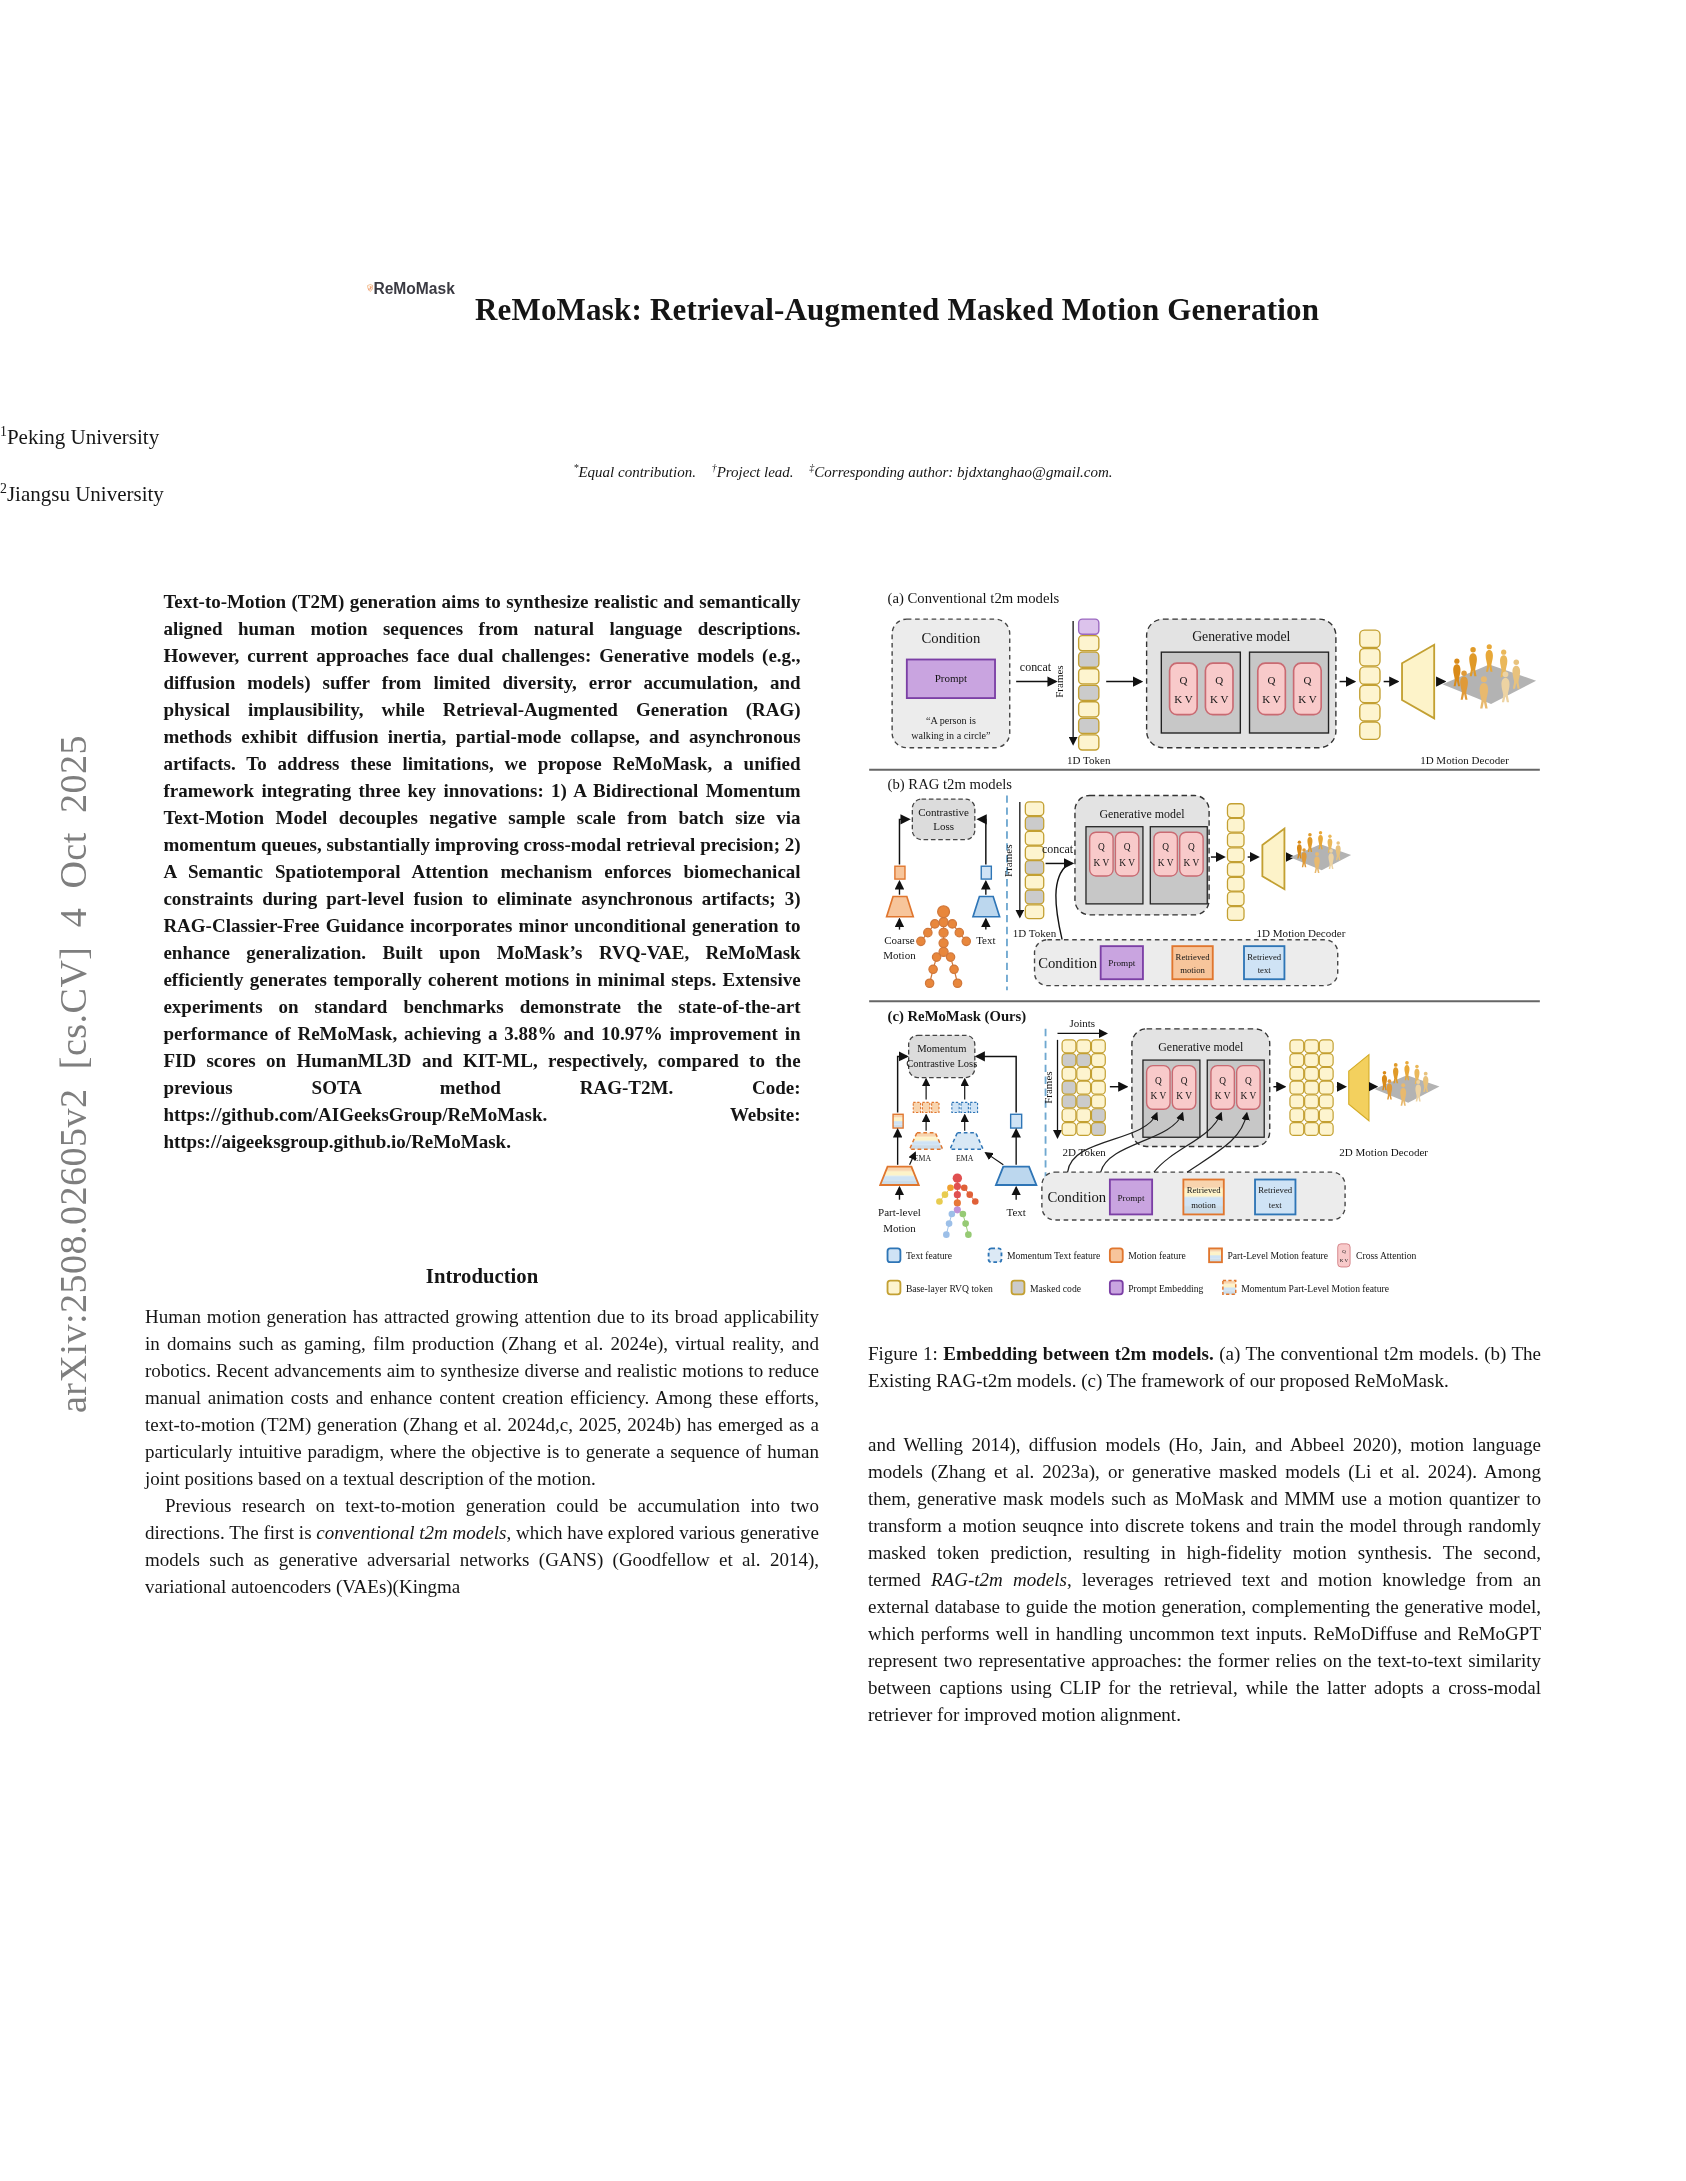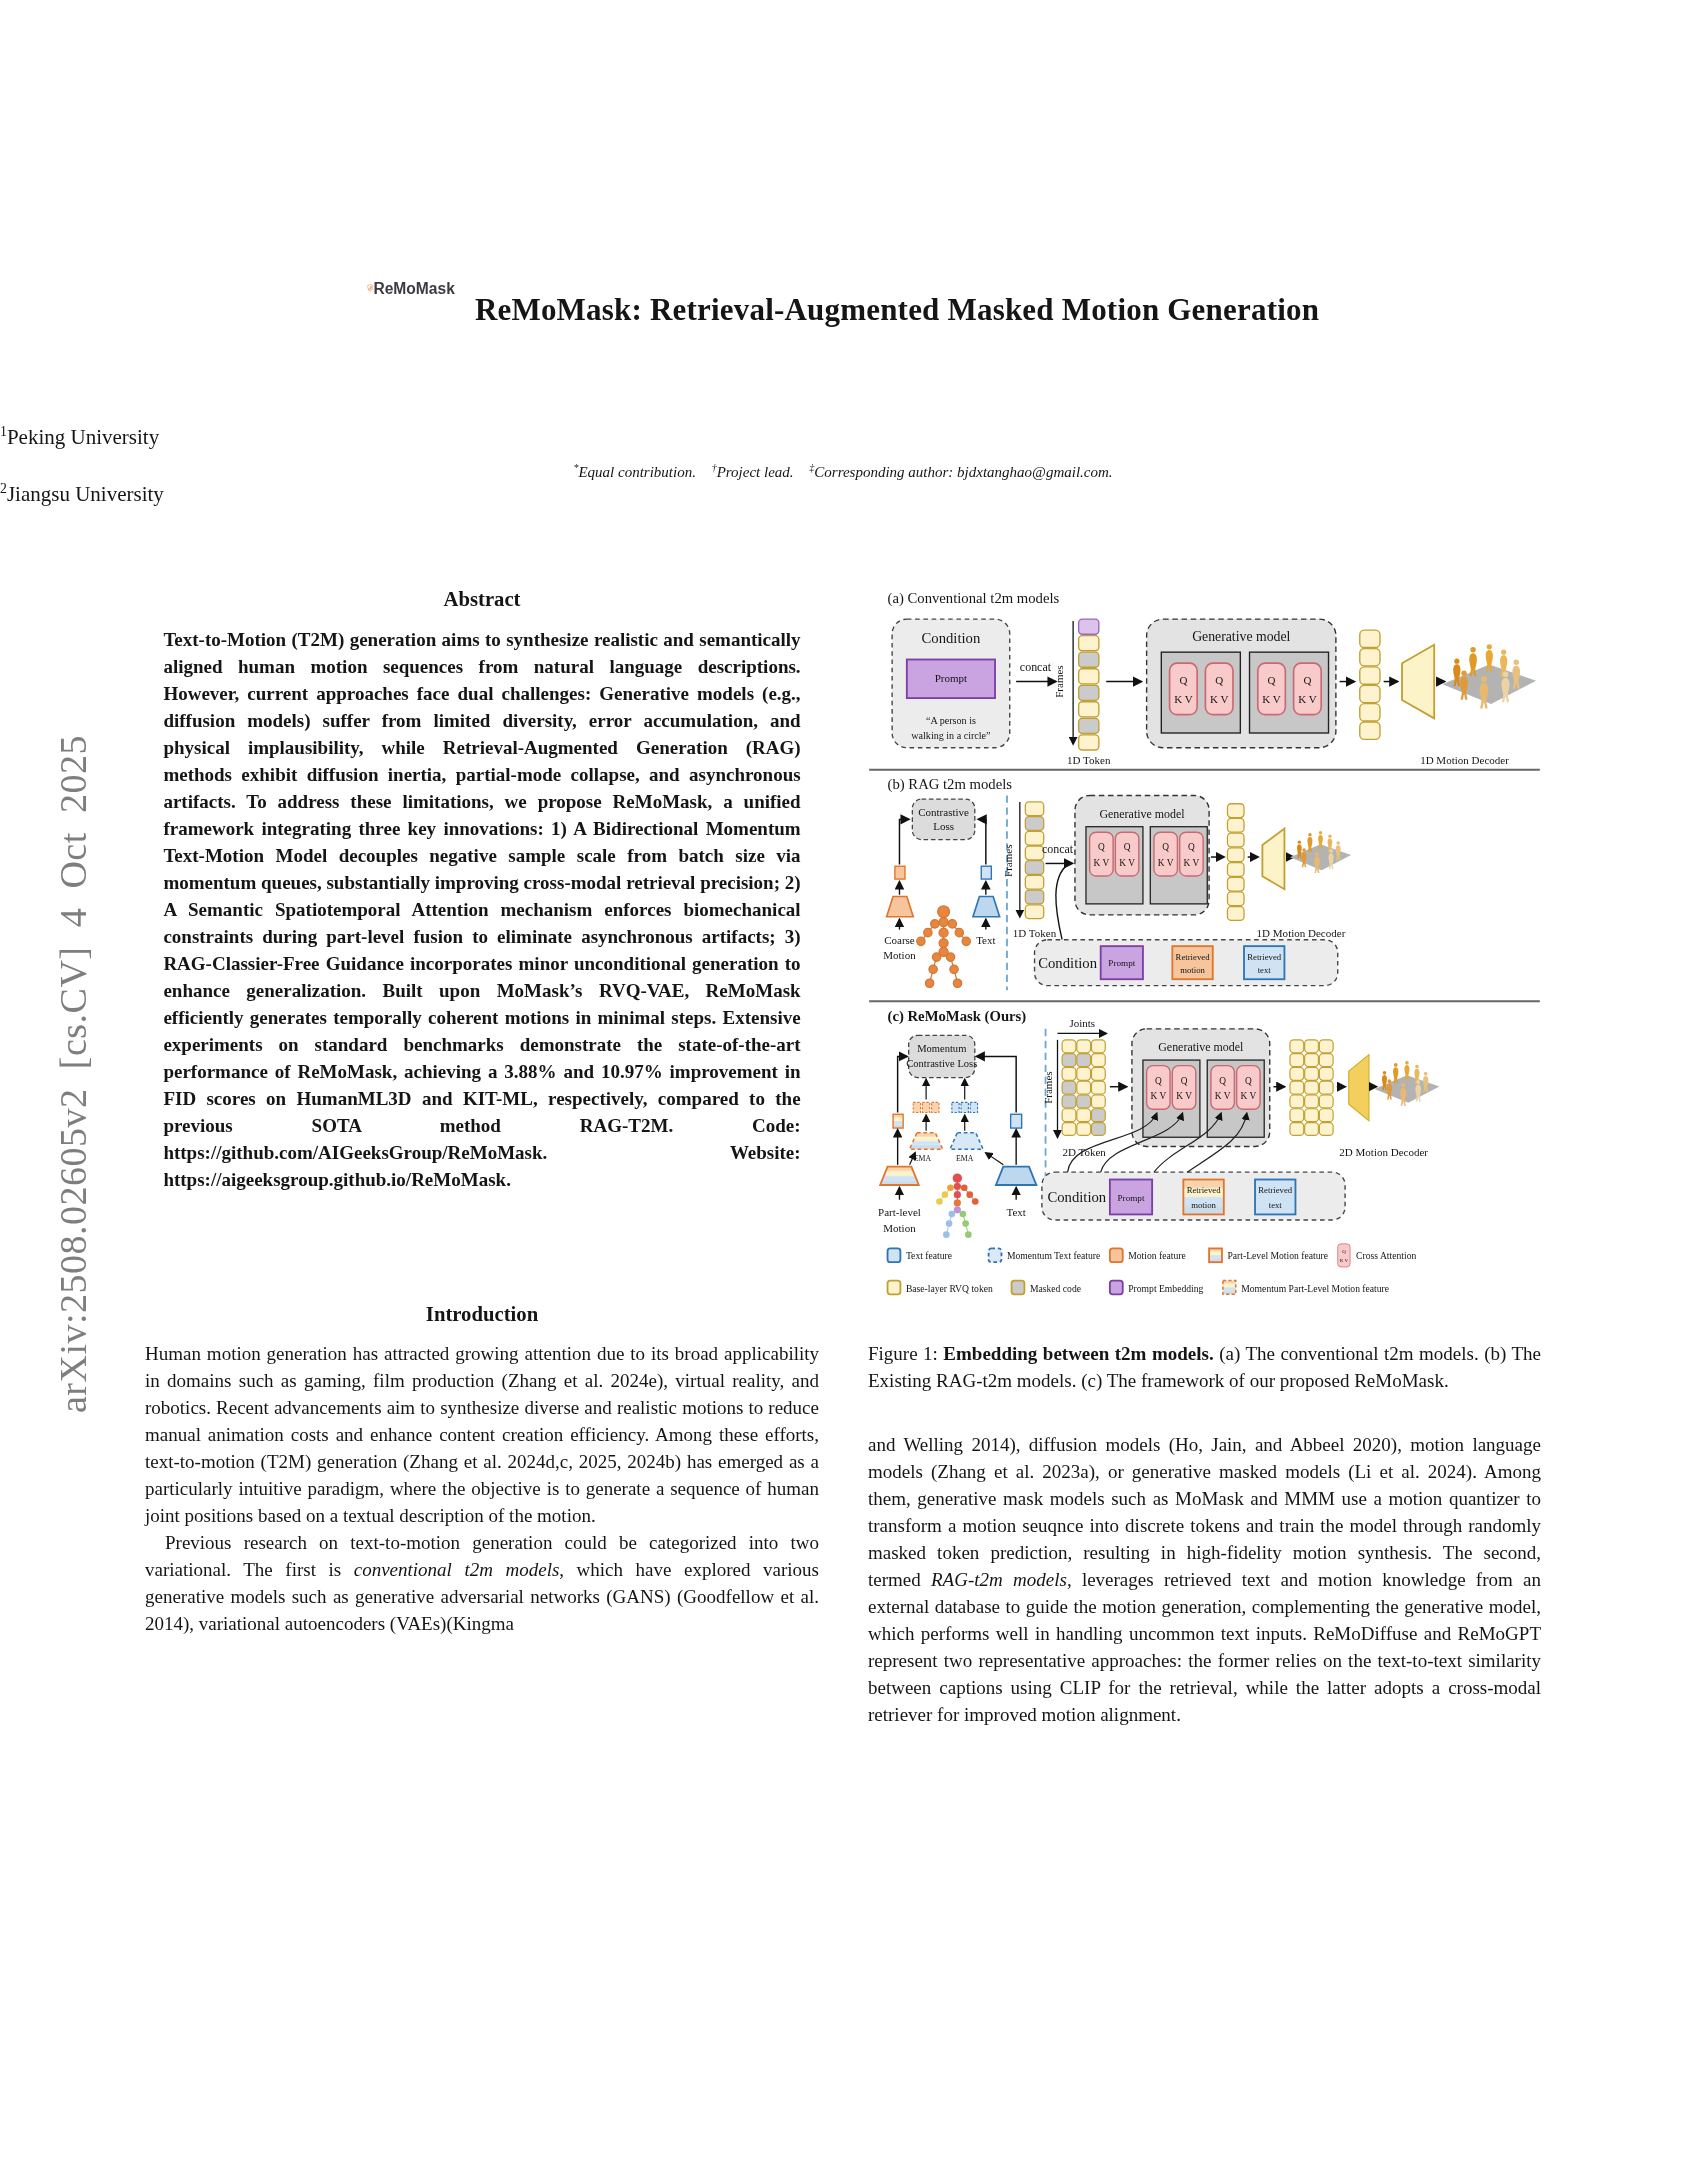--- a/index.html
+++ b/index.html
@@ -61,25 +61,24 @@
     <span><sup>2</sup><span>Jiangsu University</span></span>
   </div>
 
   <div class="footnote-row">
     <span class="fn"><sup>*</sup><span>Equal contribution.</span></span>
     <span class="fn"><sup>†</sup><span>Project lead.</span></span>
     <span class="fn"><sup>‡</sup><span>Corresponding author: bjdxtanghao@gmail.com.</span></span>
   </div>
 
   <div class="col-left">
-    <div class="sec-heading">Abstract</div>
     <p class="abstract-body">Text-to-Motion (T2M) generation aims to synthesize realistic and semantically aligned human motion sequences from natural language descriptions. However, current approaches face dual challenges: Generative models (e.g., diffusion models) suffer from limited diversity, error accumulation, and physical implausibility, while Retrieval-Augmented Generation (RAG) methods exhibit diffusion inertia, partial-mode collapse, and asynchronous artifacts. To address these limitations, we propose ReMoMask, a unified framework integrating three key innovations: 1) A Bidirectional Momentum Text-Motion Model decouples negative sample scale from batch size via momentum queues, substantially improving cross-modal retrieval precision; 2) A Semantic Spatiotemporal Attention mechanism enforces biomechanical constraints during part-level fusion to eliminate asynchronous artifacts; 3) RAG-Classier-Free Guidance incorporates minor unconditional generation to enhance generalization. Built upon MoMask’s RVQ-VAE, ReMoMask efficiently generates temporally coherent motions in minimal steps. Extensive experiments on standard benchmarks demonstrate the state-of-the-art performance of ReMoMask, achieving a 3.88% and 10.97% improvement in FID scores on HumanML3D and KIT-ML, respectively, compared to the previous SOTA method RAG-T2M. Code: https://github.com/AIGeeksGroup/ReMoMask. Website: https://aigeeksgroup.github.io/ReMoMask.</p>
     <div class="sec-heading intro-heading">Introduction</div>
     <p class="body-par">Human motion generation has attracted growing attention due to its broad applicability in domains such as gaming, film production (Zhang et al. 2024e), virtual reality, and robotics. Recent advancements aim to synthesize diverse and realistic motions to reduce manual animation costs and enhance content creation efficiency. Among these efforts, text-to-motion (T2M) generation (Zhang et al. 2024d,c, 2025, 2024b) has emerged as a particularly intuitive paradigm, where the objective is to generate a sequence of human joint positions based on a textual description of the motion.</p>
-    <p class="body-par indented"><span>Previous research on text-to-motion generation could be categorized into two variational. The first is </span><em>conventional t2m models</em><span>, which have explored various generative models such as generative adversarial networks (GANS) (Goodfellow et al. 2014), variational autoencoders (VAEs)(Kingma</span></p>
+    <p class="body-par indented"><span>Previous research on text-to-motion generation could be accumulation into two directions. The first is </span><em>conventional t2m models</em><span>, which have explored various generative models such as generative adversarial networks (GANS) (Goodfellow et al. 2014), variational autoencoders (VAEs)(Kingma</span></p>
   </div>
 
   <div class="col-right">
 
     <svg width="673" height="735" viewBox="0 0 730 800">
       <defs>
         <marker id="arr" viewBox="0 0 10 10" refX="8" refY="5" markerWidth="7" markerHeight="7" orient="auto-start-reverse">
           <path d="M0,0 L10,5 L0,10 z" fill="#111"></path>
         </marker>
         <pattern id="stripes" patternUnits="objectBoundingBox" patternContentUnits="objectBoundingBox" width="1" height="1">

